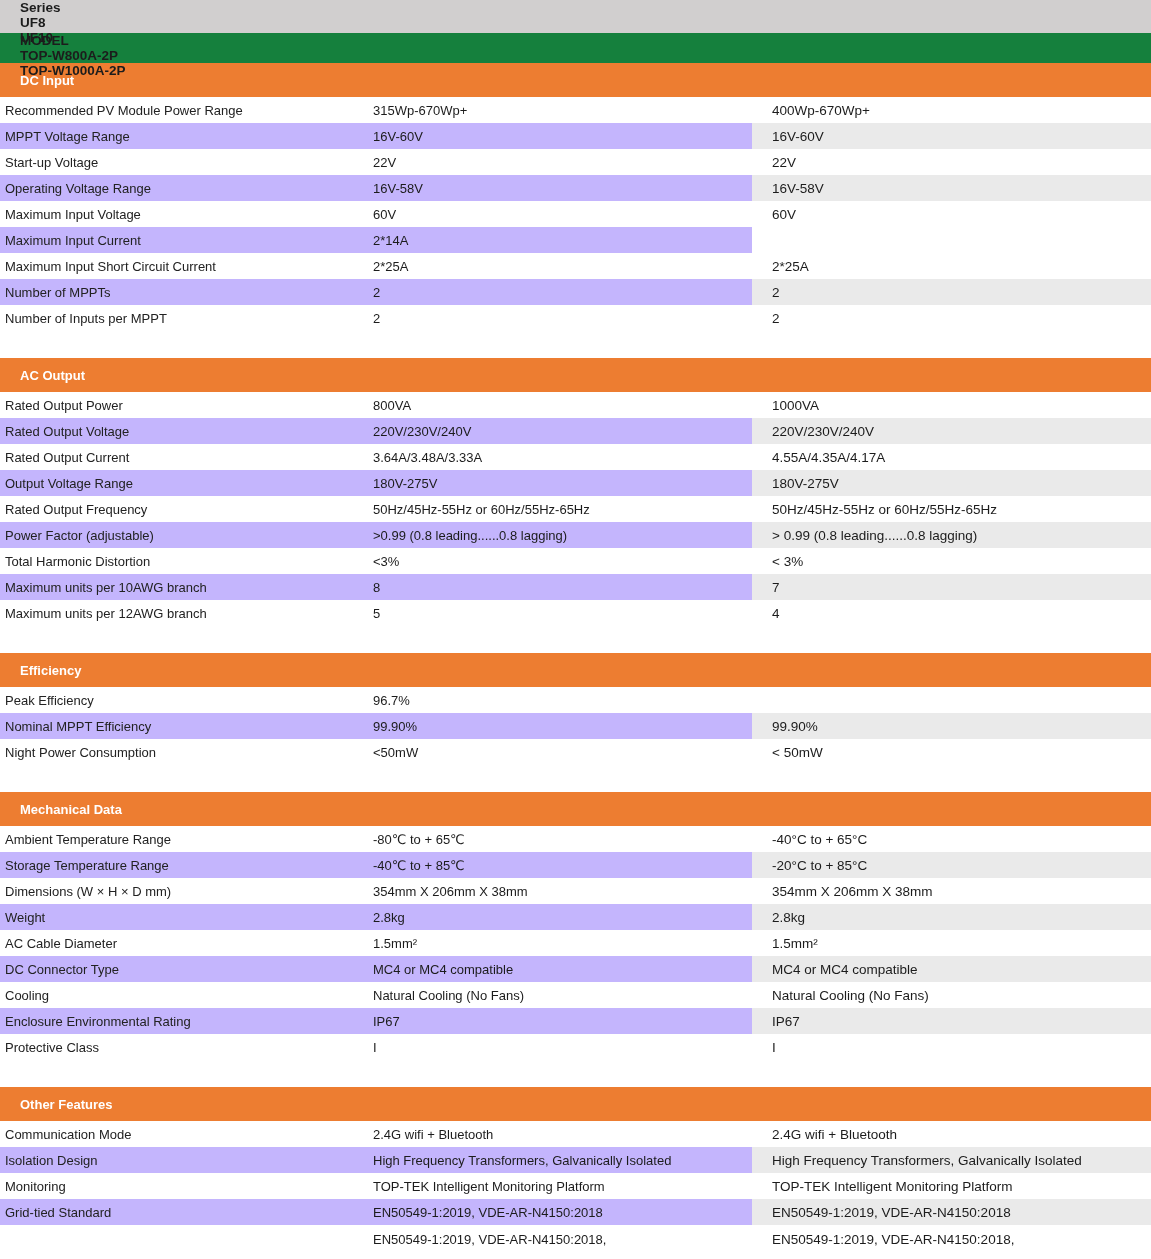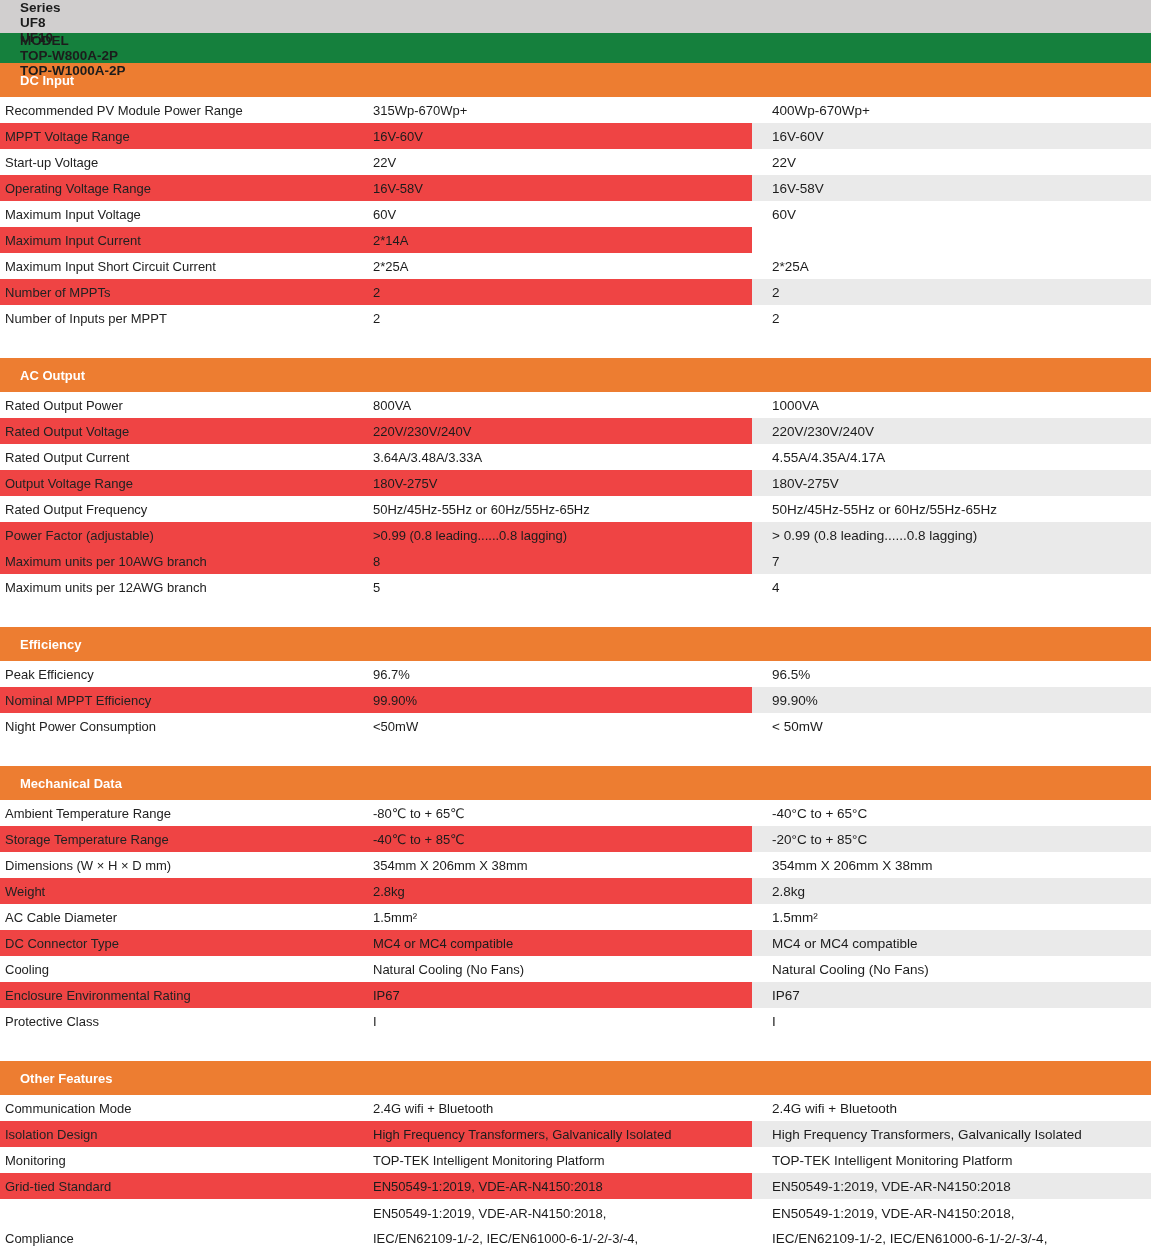--- a/index.html
+++ b/index.html
@@ -21,21 +21,21 @@
     font-weight:bold; font-size:13px;
     display:flex; align-items:center; padding-left:20px;
     box-sizing:border-box; margin-top:27px;
   }
   .section-band.first { margin-top:0; }
   .spec-row { display:flex; min-height:26px; font-size:13px; }
   .spec-row > div { display:flex; align-items:center; box-sizing:border-box; }
   .spec-row .cell-label { width:353px; padding-left:5px; color:#222; }
   .spec-row .cell-v1 { width:399px; padding-left:20px; }
   .spec-row .cell-v2 { flex:1; padding-left:20px; font-size:13.5px; }
-  .spec-row.striped .cell-label, .spec-row.striped .cell-v1 { background:#ef4444; }
+  .spec-row.striped .cell-label, .spec-row.striped .cell-v1 { background:#c4b5fd; }
   .spec-row.striped .cell-v2 { background:#EAEAEA; }
   .spec-row .multiline { white-space:pre-line; line-height:25px; padding-top:2px; padding-bottom:2px; }
 </style>
 </head>
 <body>
 
 <div class="page">
 
   <div class="hdr-row series">
     <div class="c1">Series</div>
@@ -119,35 +119,39 @@
       <div class="spec-row">
         <div class="cell-label">Rated Output Frequency</div>
         <div class="cell-v1">50Hz/45Hz-55Hz or 60Hz/55Hz-65Hz</div>
         <div class="cell-v2">50Hz/45Hz-55Hz or 60Hz/55Hz-65Hz</div>
       </div>
       <div class="spec-row striped">
         <div class="cell-label">Power Factor (adjustable)</div>
         <div class="cell-v1">&gt;0.99  (0.8 leading......0.8 lagging)</div>
         <div class="cell-v2">&gt; 0.99   (0.8 leading......0.8 lagging)</div>
       </div>
+      <div class="spec-row">
+        <div class="cell-label">Total Harmonic Distortion</div>
+        <div class="cell-v1">&lt;3%</div>
+        <div class="cell-v2">&lt; 3%</div>
+      </div>
       <div class="spec-row striped">
         <div class="cell-label">Maximum units per 10AWG branch</div>
         <div class="cell-v1">8</div>
         <div class="cell-v2">7</div>
       </div>
       <div class="spec-row">
         <div class="cell-label">Maximum units per 12AWG branch</div>
         <div class="cell-v1">5</div>
         <div class="cell-v2">4</div>
       </div>
       <div class="section-band">Efficiency</div>
       <div class="spec-row">
         <div class="cell-label">Peak Efficiency</div>
         <div class="cell-v1">96.7%</div>
-        <div class="cell-v2">96.5%</div>
       </div>
       <div class="spec-row striped">
         <div class="cell-label">Nominal MPPT Efficiency</div>
         <div class="cell-v1">99.90%</div>
         <div class="cell-v2">99.90%</div>
       </div>
       <div class="spec-row">
         <div class="cell-label">Night Power Consumption</div>
         <div class="cell-v1">&lt;50mW</div>
         <div class="cell-v2">&lt; 50mW</div>

